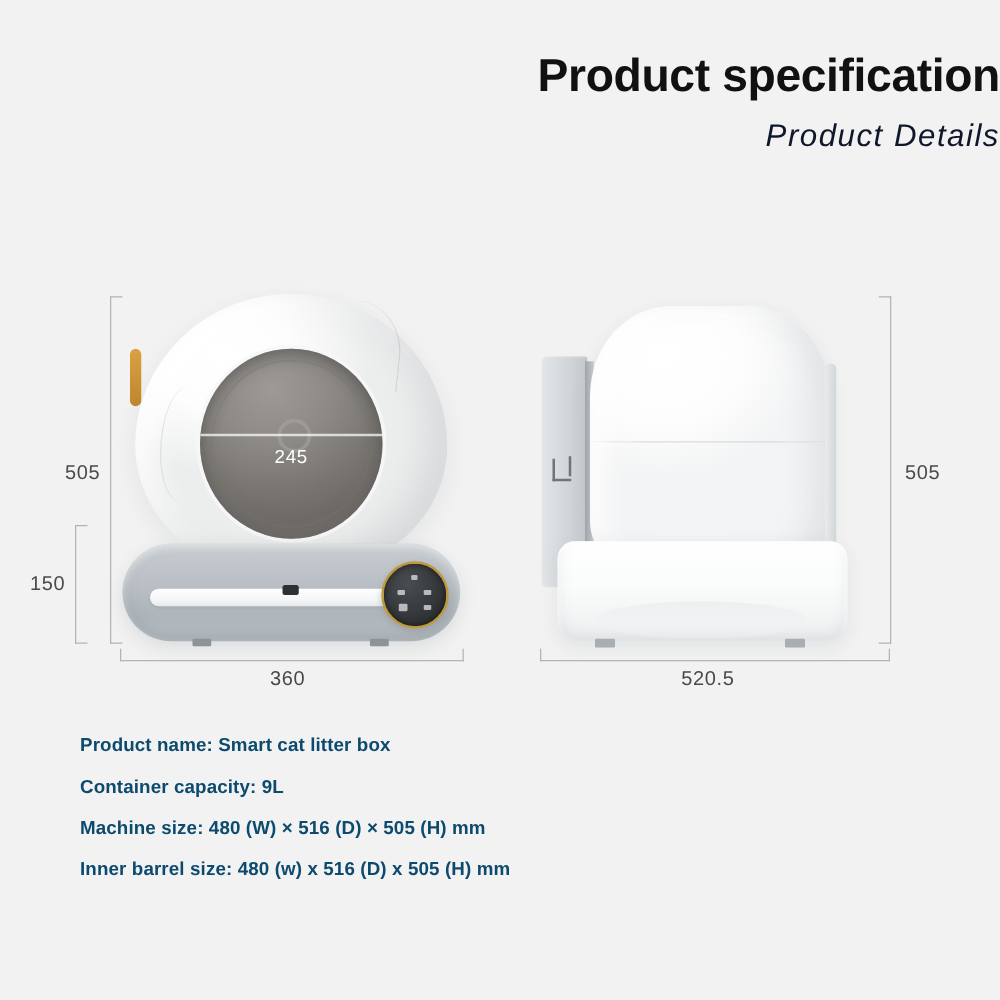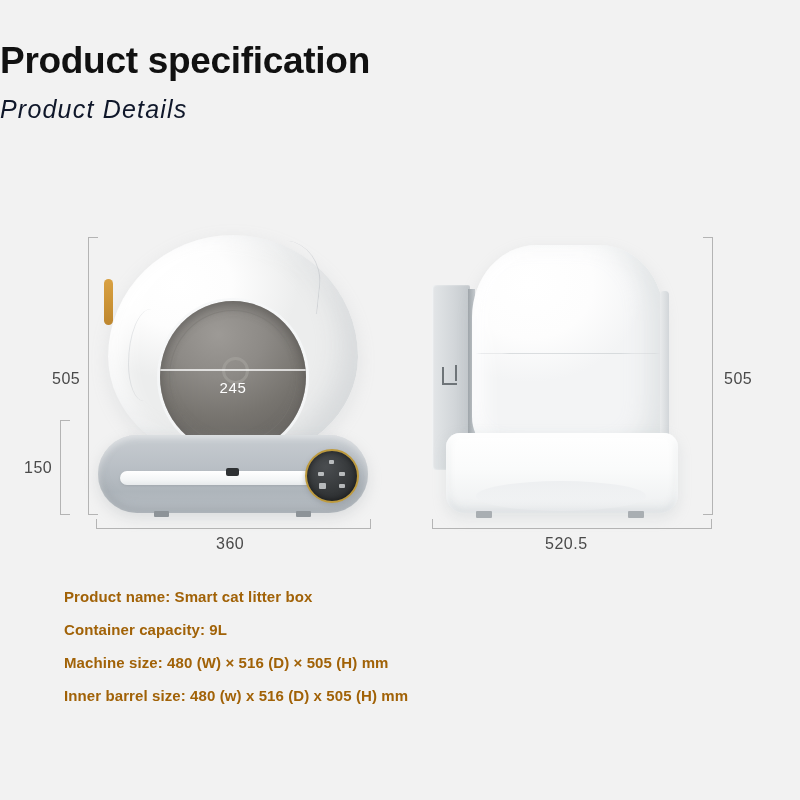--- a/index.html
+++ b/index.html
@@ -13,21 +13,21 @@
     font-family: "Liberation Sans", sans-serif;
     overflow: hidden;
     position: relative;
   }
 
   
   .header {
     position: absolute;
     top: 0; left: 0;
     width: 800px;
-    text-align: left;
+    text-align: right;
   }
   .title {
     margin: 0;
     padding-top: 42px;
     font-size: 37px;
     font-weight: bold;
     color: #111111;
     letter-spacing: -0.3px;
     line-height: 1.05;
   }
@@ -99,21 +99,21 @@
   .dome-seam2 {
     position: absolute;
     left: 20px; top: 74px;
     width: 38px; height: 92px;
     border-left: 1px solid rgba(190,195,200,0.42);
     border-radius: 60% 0 0 40%;
   }
 
   .opening {
     position: absolute;
-    left: 62px; top: 66px;
+    left: 62px; top: 44px;
     width: 146px; height: 152px;
     border-radius: 50%;
     background:
       radial-gradient(ellipse 80% 70% at 40% 22%, #9d9a96 0%, #8d8a86 40%, #77746f 78%, #6d6a66 100%);
     box-shadow:
       inset 0 5px 12px rgba(60,58,55,0.45),
       inset 0 -6px 14px rgba(120,118,114,0.35),
       0 0 0 3px rgba(246,247,248,0.85);
     overflow: hidden;
   }
@@ -288,21 +288,21 @@
   
   .specs {
     position: absolute;
     left: 64px;
     top: 588px;
     width: 700px;
   }
   .spec-line {
     font-size: 15px;
     font-weight: bold;
-    color: #a16207;
+    color: #0c4a6e;
     letter-spacing: 0.1px;
     margin-bottom: 16px;
     white-space: nowrap;
   }
 </style>
 </head>
 <body>
 
 <div class="header">
   <h1 class="title">Product specification</h1>

